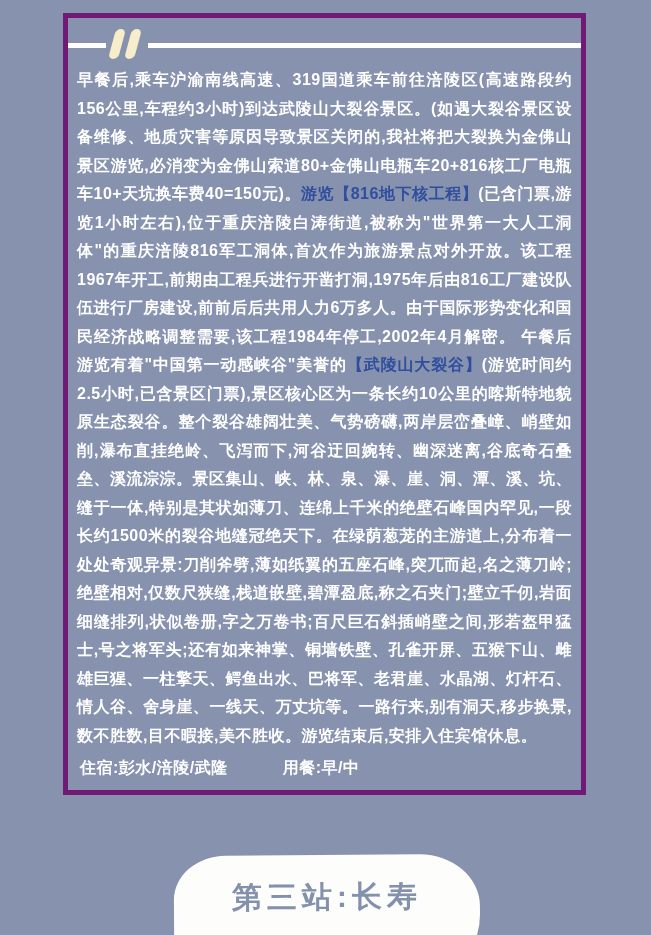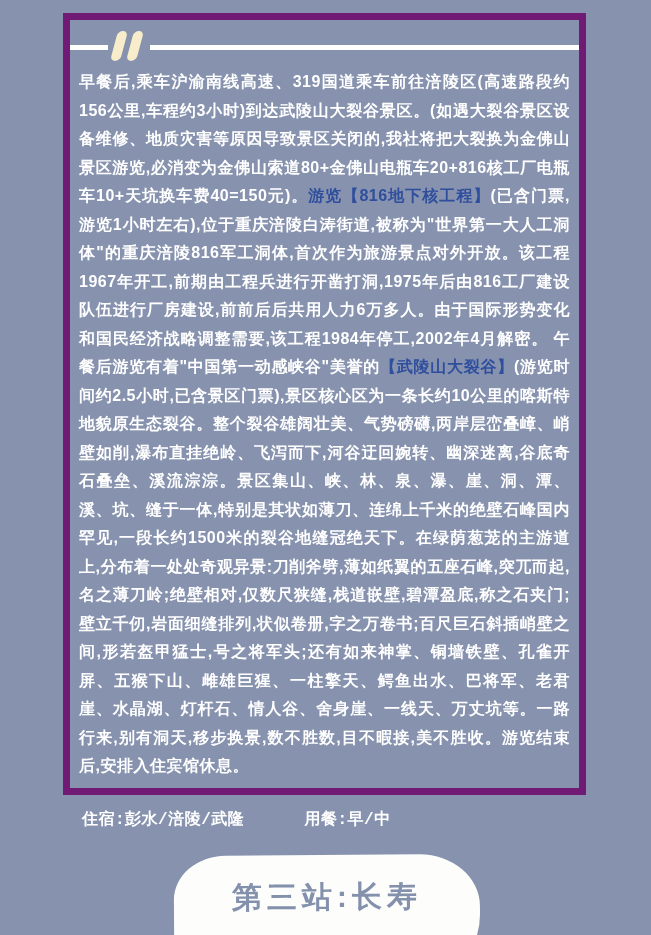--- a/index.html
+++ b/index.html
@@ -7,21 +7,21 @@
     position:relative;
     width:651px;height:935px;
     background:var(--bg,#8692ae);
     overflow:hidden;
     font-family:"Liberation Sans","DejaVu Sans",sans-serif;
   }
   .card{
     position:absolute;
     left:63px;top:13px;
     width:523px;height:782px;
-    border:7px solid #701a75;
+    border:5px solid #701a75;
     box-sizing:border-box;
   }
   .rule{position:absolute;height:5px;background:#ffffff;top:25px;}
   .rule-left{left:0;width:38px;}
   .rule-right{left:80px;right:0;}
   .quote{
     position:absolute;left:44px;top:11px;
     display:flex;gap:6px;
   }
   .qbar{
@@ -40,27 +40,26 @@
     margin:0;
     color:#ffffff;
     font-size:16px;
     line-height:28.5px;
     font-weight:bold;
     text-align:justify;
     letter-spacing:0.5px;
   }
   .para .highlight{color:var(--accent,#2f4e9d);}
   .meta{
-    margin-top:28px;
+    margin-top:8px;
     color:#ffffff;
     font-size:16px;
     font-weight:bold;
     letter-spacing:0.5px;
     padding-left:3px;
-    font-family:Liberation Mono, monospace;
   }
   .meta .meal{margin-left:50px;}
   .banner{
     position:absolute;
     left:174px;top:855px;
     width:306px;height:118px;
     background:#fdfdfb;
     border-radius:52px 60px 46px 56px / 44px 52px 58px 40px;
     transform:rotate(-0.4deg);
   }

